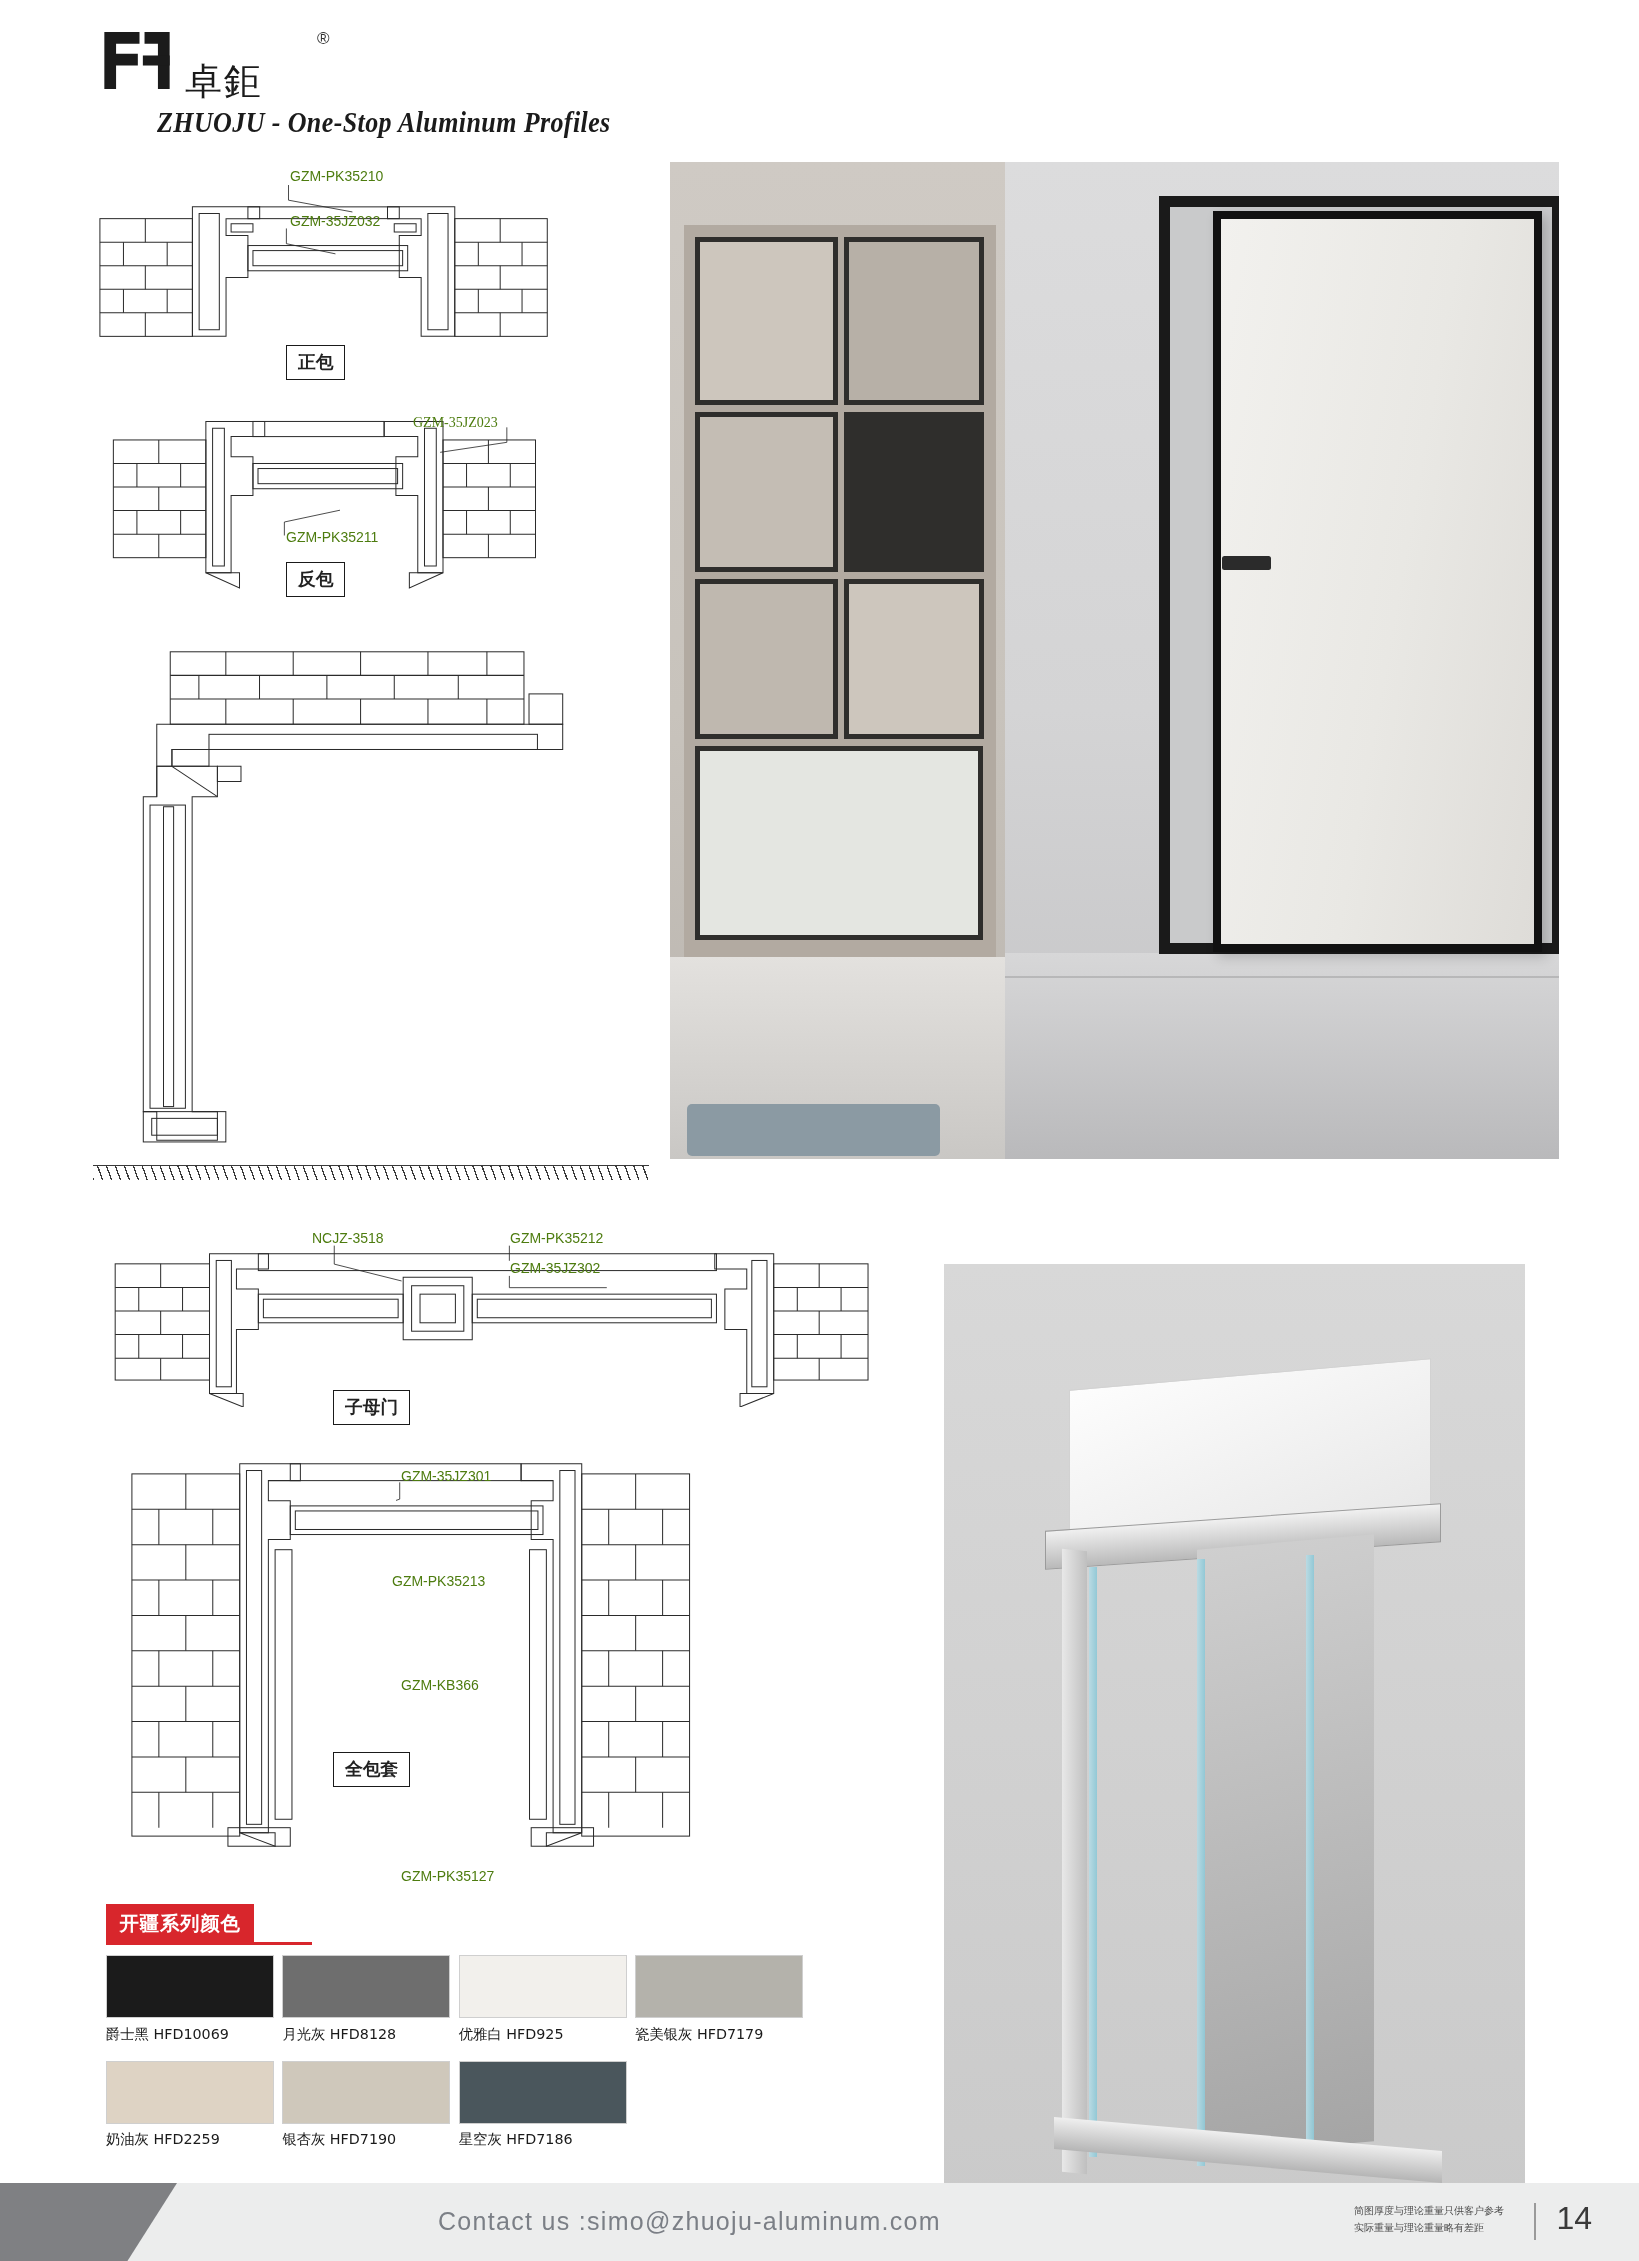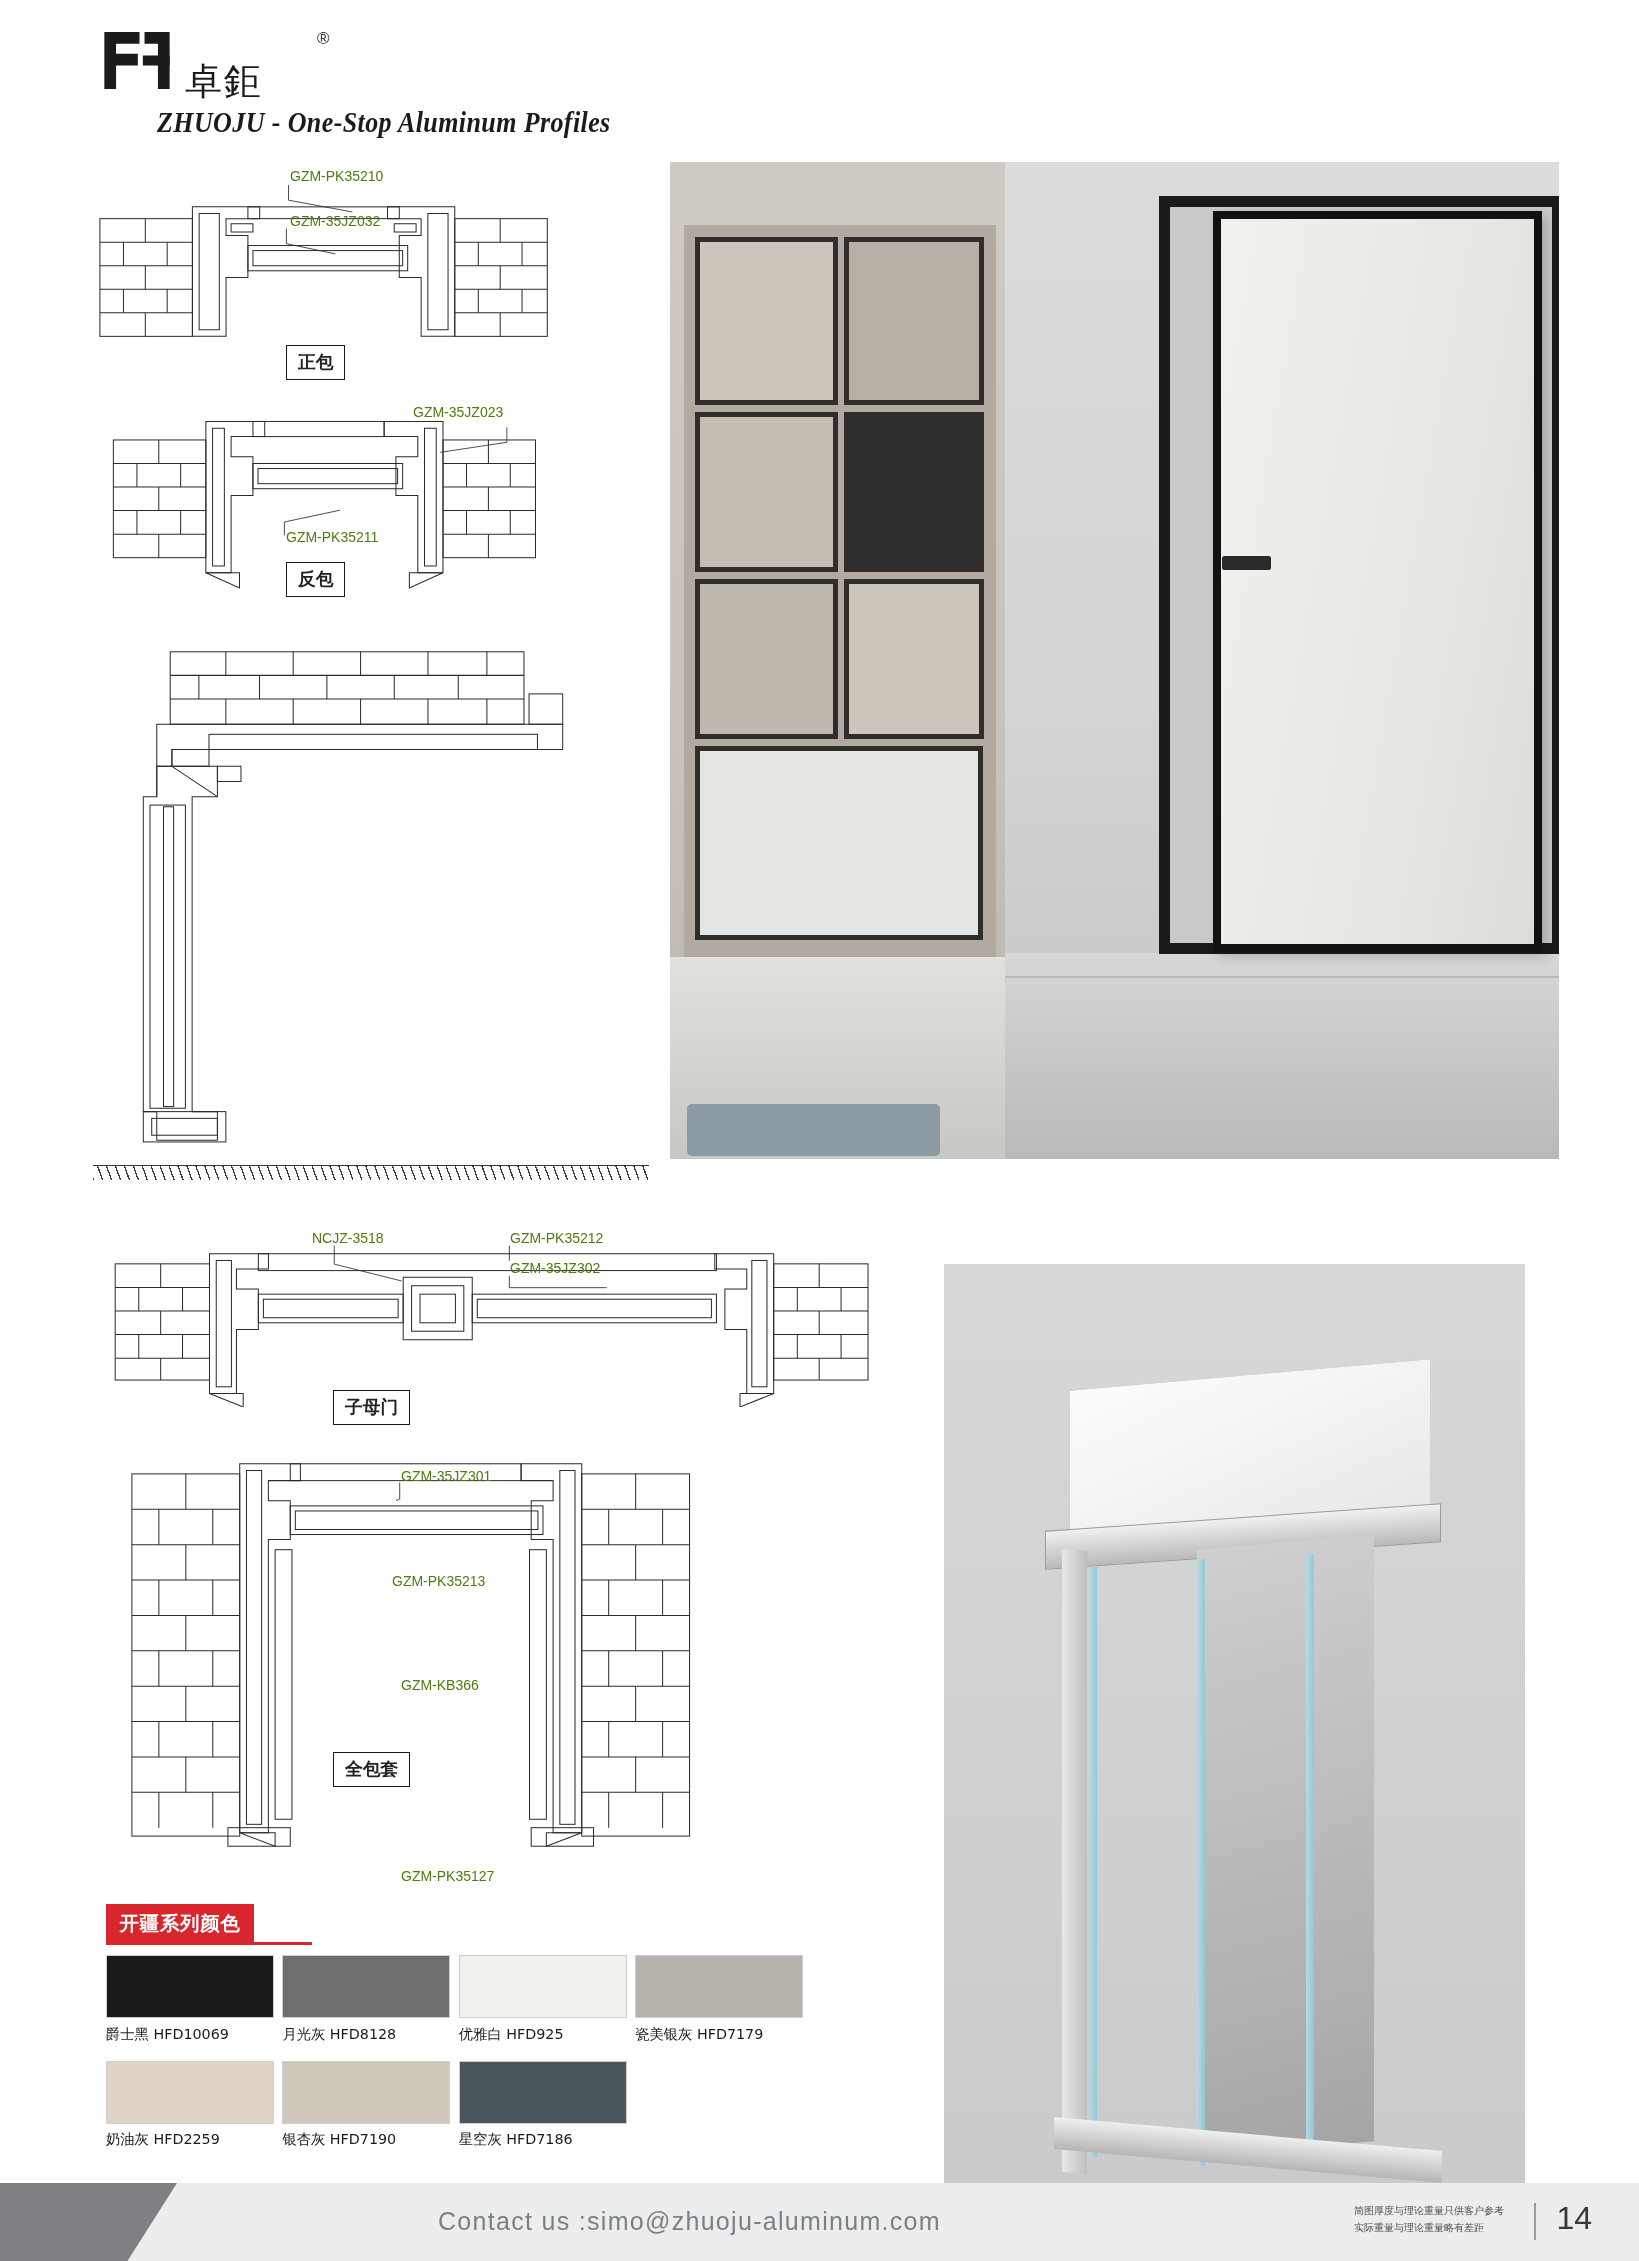--- a/index.html
+++ b/index.html
@@ -329,21 +329,21 @@
       <path d="M144 24 L158 24 L158 188 L144 188 Z"></path>
       <rect x="192" y="66" width="178" height="30"></rect>
       <rect x="198" y="72" width="166" height="18"></rect>
       <path d="M418 16 L348 16 L348 34 L388 34 L388 58 L362 58 L362 104 L388 104 L388 196 L418 196 Z"></path>
       <path d="M410 24 L396 24 L396 188 L410 188 Z"></path>
       <rect x="192" y="16" width="156" height="18"></rect>
       <path d="M136 196 L176 214 L176 196 Z"></path>
       <path d="M418 196 L378 214 L378 196 Z"></path>
     </g>
   </svg>
-  <div class="code-label" style="left:322px; top:236px;">GZM-35JZ023</div>
+  <div class="code-label" style="left:322px; top:247px;font-family:Liberation Serif, serif;">GZM-35JZ023</div>
   <svg width="110" height="35" style="position:absolute;left:315px;top:256px;" viewBox="0 0 130 42">
     <path d="M120 4 L120 22 L40 34" stroke="#2b2b2b" stroke-width="1" fill="none"></path>
   </svg>
   <div class="code-label" style="left:195px; top:361px;">GZM-PK35211</div>
   <svg width="118" height="34" style="position:absolute;left:190px;top:337px;" viewBox="0 0 140 40">
     <path d="M4 36 L4 20 L70 6" stroke="#2b2b2b" stroke-width="1" fill="none"></path>
   </svg>
   <div class="tag-box" style="left:195px; top:394px;">反包</div>
 
   <svg width="556" height="539" style="position:absolute; left:0; top:472px;" viewBox="0 0 660 640">

